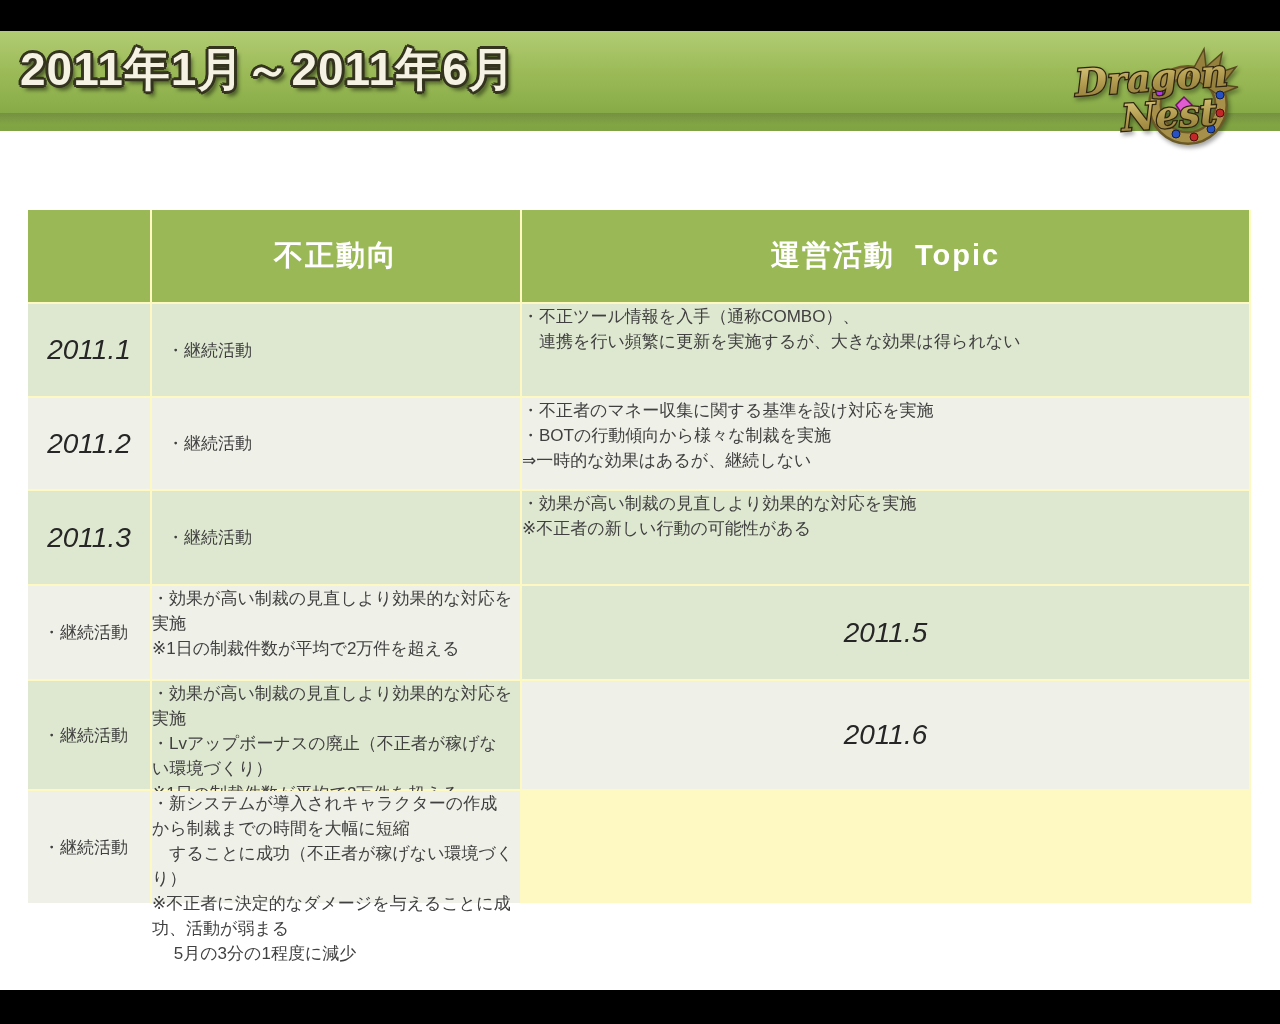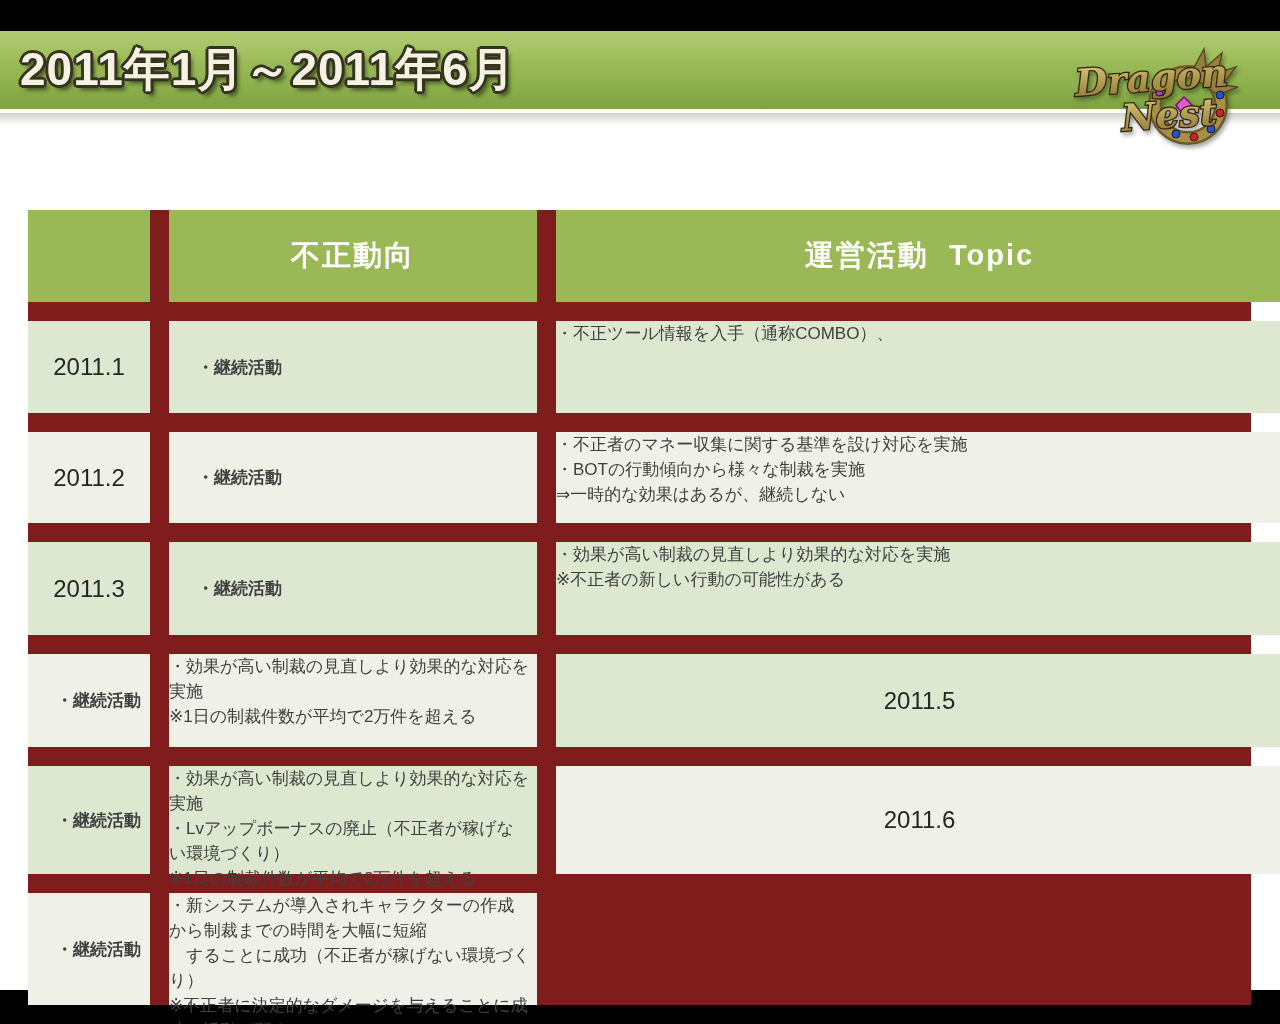--- a/index.html
+++ b/index.html
@@ -9,21 +9,21 @@
     background: #000;
     overflow: hidden;
   }
   .stage { position: relative; width: 1280px; height: 1024px; background: #000; }
   .slide {
     position: absolute; left: 0; top: 31px; width: 1280px; height: 959px;
     background: #ffffff;
   }
   
   .banner {
-    position: absolute; left: 0; top: 0; width: 1280px; height: 78px;
+    position: absolute; left: 0; top: 0; width: 1280px; height: 100px;
     background: linear-gradient(180deg, #b2cc74 0%, #9cbb58 40%, #8db04c 70%, #7fa242 100%);
   }
   .banner::after {
     content: ""; position: absolute; left: 0; top: 82px; width: 100%; height: 12px;
     background: linear-gradient(180deg, rgba(60,70,40,0.25), rgba(60,70,40,0));
   }
   .banner-title {
     position: absolute; left: 20px; top: 8px;
     font-size: 46px; font-weight: bold; letter-spacing: 1px;
     color: #f5f2e4;
@@ -37,37 +37,37 @@
   .logo {
     position: absolute; right: 38px; top: 14px; width: 170px; height: 104px;
     filter: drop-shadow(2px 3px 2px rgba(0,0,0,0.35));
   }
   
   .tbl {
     position: absolute; left: 28px; top: 179px;
     display: grid;
     grid-template-columns: 122px 368px 727px;
     grid-template-rows: 92px 92px 91px 93px 93px 108px 112px;
-    gap: 19px;
-    background: #7f1d1d;
+    gap: 2px;
+    background: #fef9c3;
     width: 1223px;
   }
   .th {
     background: #9ab956; color: #ffffff;
     display: flex; align-items: center; justify-content: center;
     font-size: 29px; font-weight: bold; letter-spacing: 2px;
     white-space: pre;
   }
   .cell-period {
     display: flex; align-items: center; justify-content: center;
-    font-size: 24px; color: #262626;
+    font-size: 28px; color: #262626; font-style: italic;
   }
   .cell-fraud {
     display: flex; align-items: center;
-    padding-left: 28px; font-size: 17px; color: #404040; font-weight: bold;
+    padding-left: 15px; font-size: 17px; color: #404040;
   }
   .cell-topic {
     display: flex; flex-direction: column; 
     padding-left: 0; padding-right: 6px;
     font-size: 17px; color: #404040;
   }
   .cell-topic .line { line-height: 25px; white-space: pre-wrap; }
   .row-green { background: #dee8d0; }
   .row-light { background: #eff1e8; }
 </style>
@@ -116,20 +116,21 @@
     <div class="tbl">
 
       <div class="th"></div>
       <div class="th">不正動向</div>
       <div class="th">運営活動  Topic</div>
 
       <div class="cell-period row-green">2011.1</div>
       <div class="cell-fraud row-green">・継続活動</div>
       <div class="cell-topic row-green">
         <div class="line">・不正ツール情報を入手（通称COMBO）、</div>
+        <div class="line">　連携を行い頻繁に更新を実施するが、大きな効果は得られない</div>
       </div>
 
       <div class="cell-period row-light">2011.2</div>
       <div class="cell-fraud row-light">・継続活動</div>
       <div class="cell-topic row-light">
         <div class="line">・不正者のマネー収集に関する基準を設け対応を実施</div>
         <div class="line">・BOTの行動傾向から様々な制裁を実施</div>
         <div class="line">⇒一時的な効果はあるが、継続しない</div>
       </div>
 

